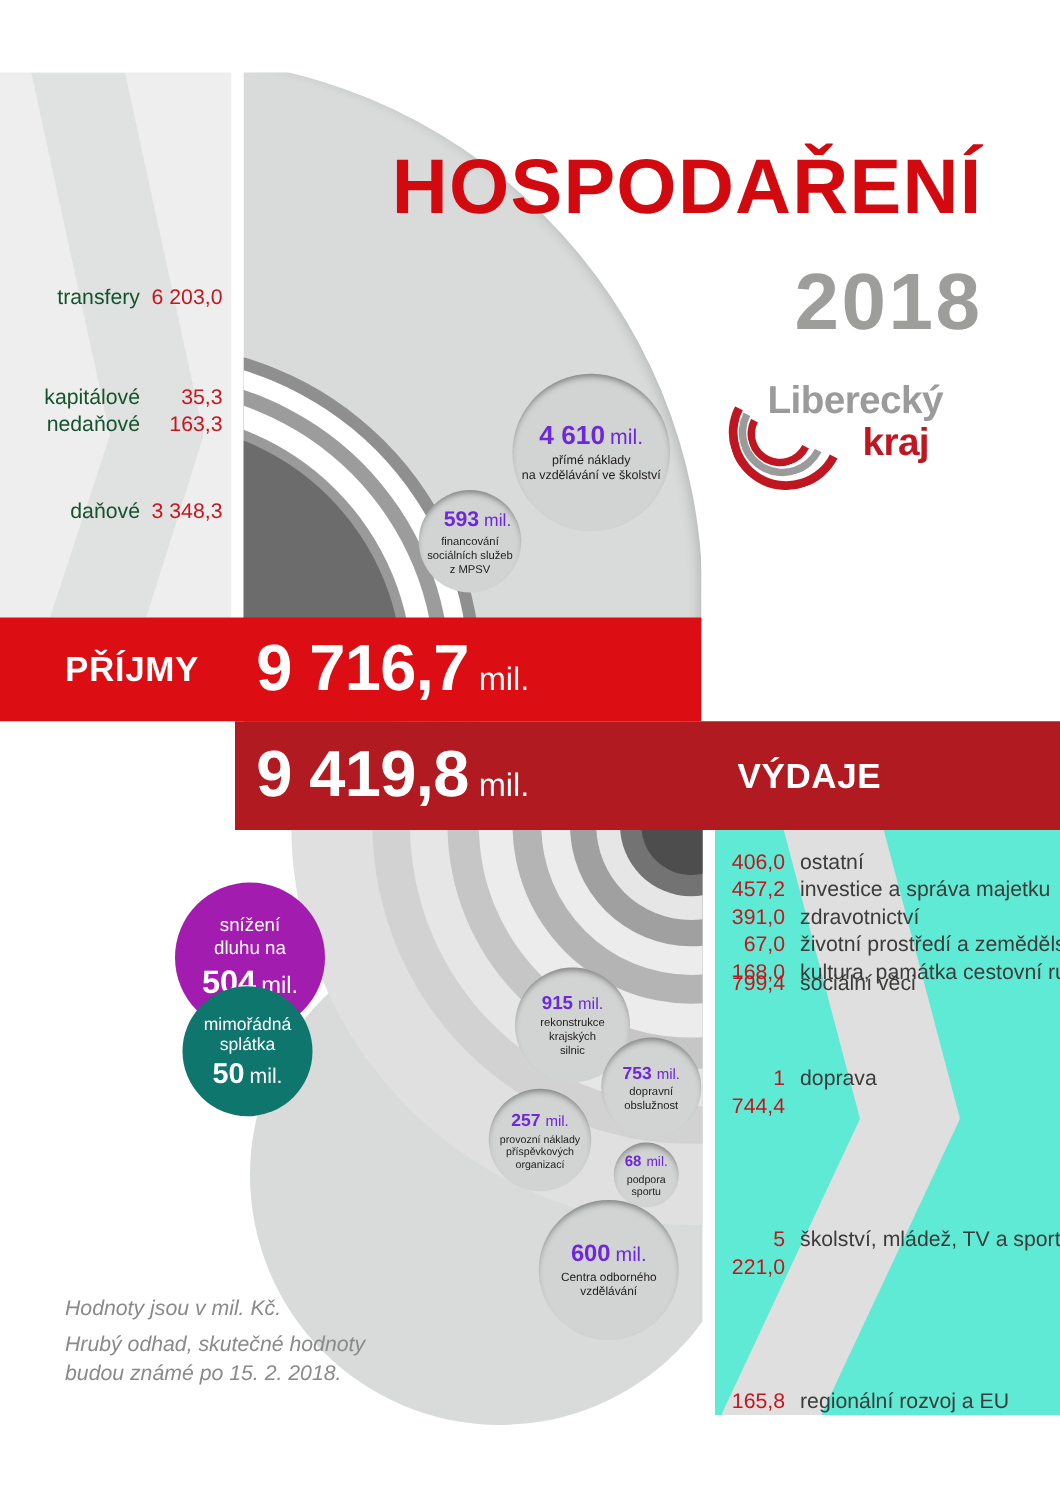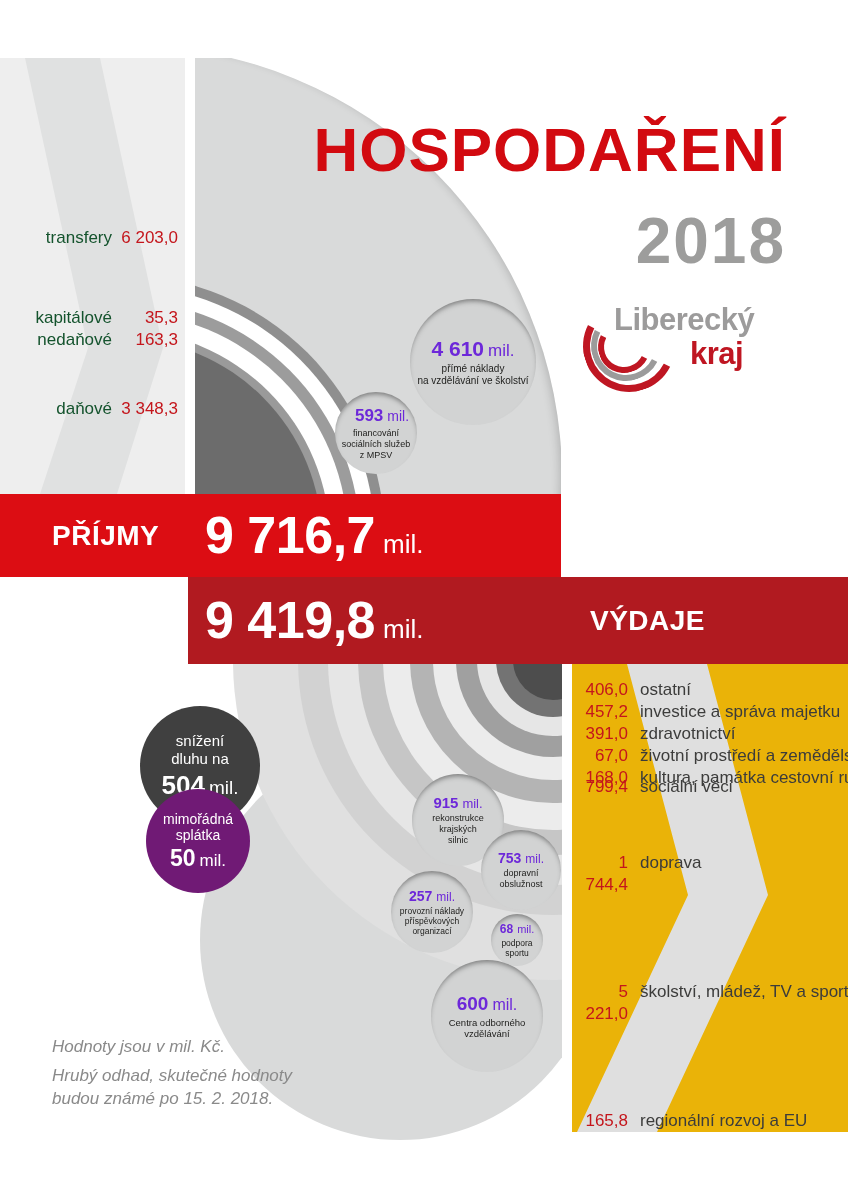--- a/index.html
+++ b/index.html
@@ -15,21 +15,21 @@
   
   .top-clip{position:absolute;left:195px;top:58px;width:366px;height:519px;overflow:hidden;}
   .bigc-top{left:-497px;top:-12px;width:864px;height:864px;background:#d9dada;
     box-shadow:inset -8px 0 10px -6px rgba(0,0,0,.18);}
 
   
   .bottom-clip{position:absolute;left:0;top:664px;width:562px;height:536px;overflow:hidden;}
   .bigc-bot{left:200px;top:76px;width:400px;height:400px;background:#d9dada;}
 
   
-  .right-col{position:absolute;left:572px;top:664px;width:276px;height:468px;background:#eab308;overflow:hidden;}
+  .right-col{position:absolute;left:572px;top:664px;width:276px;height:468px;background:#5eead4;overflow:hidden;}
   .right-col .chevron{position:absolute;inset:0;background:#dfdfdf;
     clip-path:polygon(55px 0,135px 0,196px 231px,85px 468px,5px 468px,116px 231px);}
 
   
   .band1{position:absolute;left:0;top:494px;width:561px;height:83px;background:#dc0d13;}
   .band2{position:absolute;left:188px;top:577px;width:660px;height:87px;background:#b11a20;}
   .band-label{position:absolute;top:50%;transform:translateY(-50%);color:#fff;font-size:28px;
     font-weight:bold;letter-spacing:.5px;}
   .val-row{position:absolute;top:50%;transform:translateY(-52%);display:flex;align-items:baseline;color:#fff;}
   .val-big{font-size:52px;font-weight:bold;line-height:1;letter-spacing:-.5px;}
@@ -76,24 +76,24 @@
   .b-593 .bn{font-size:17px;margin-left:12px;}  .b-593 .bu{font-size:14px;}  .b-593 .bubble-desc{font-size:9px;line-height:11px;}
   .b-915 .bn{font-size:15px;}  .b-915 .bu{font-size:13px;}  .b-915 .bubble-desc{font-size:9px;line-height:11px;}
   .b-753 .bn{font-size:14px;}  .b-753 .bu{font-size:12px;}  .b-753 .bubble-desc{font-size:9px;line-height:11px;}
   .b-257 .bn{font-size:14px;}  .b-257 .bu{font-size:12px;}  .b-257 .bubble-desc{font-size:8.5px;line-height:10px;}
   .b-68 .bn{font-size:12px;}   .b-68 .bu{font-size:11px;}   .b-68 .bubble-desc{font-size:8.5px;line-height:10px;}
   .b-600 .bn{font-size:19px;}  .b-600 .bu{font-size:16px;}  .b-600 .bubble-desc{font-size:9.5px;line-height:11.5px;}
 
   .debt-bubble{position:absolute;border-radius:50%;display:flex;flex-direction:column;align-items:center;
     justify-content:center;text-align:center;color:#fff;}
   .debt-lines span{display:block;}
-  .db-504{background:#404040;}
+  .db-504{background:#a21caf;}
   .db-504 .debt-lines{font-size:15px;line-height:18px;}
   .db-504 .bn{font-size:26px;} .db-504 .bu{font-size:19px;}
-  .db-50{background:#701a75;}
+  .db-50{background:#0f766e;}
   .db-50 .debt-lines{font-size:14px;line-height:16px;}
   .db-50 .bn{font-size:23px;} .db-50 .bu{font-size:17px;}
   .debt-num{display:flex;align-items:baseline;margin-top:2px;}
   .debt-num .bn{font-weight:bold;} .debt-num .bu{margin-left:4px;}
 
   
   .footnote{position:absolute;left:52px;top:1035px;font-style:italic;font-size:17px;line-height:23px;color:#8a8a8a;}
   .footnote div:first-child{margin-bottom:6px;}
 </style>
 </head>

